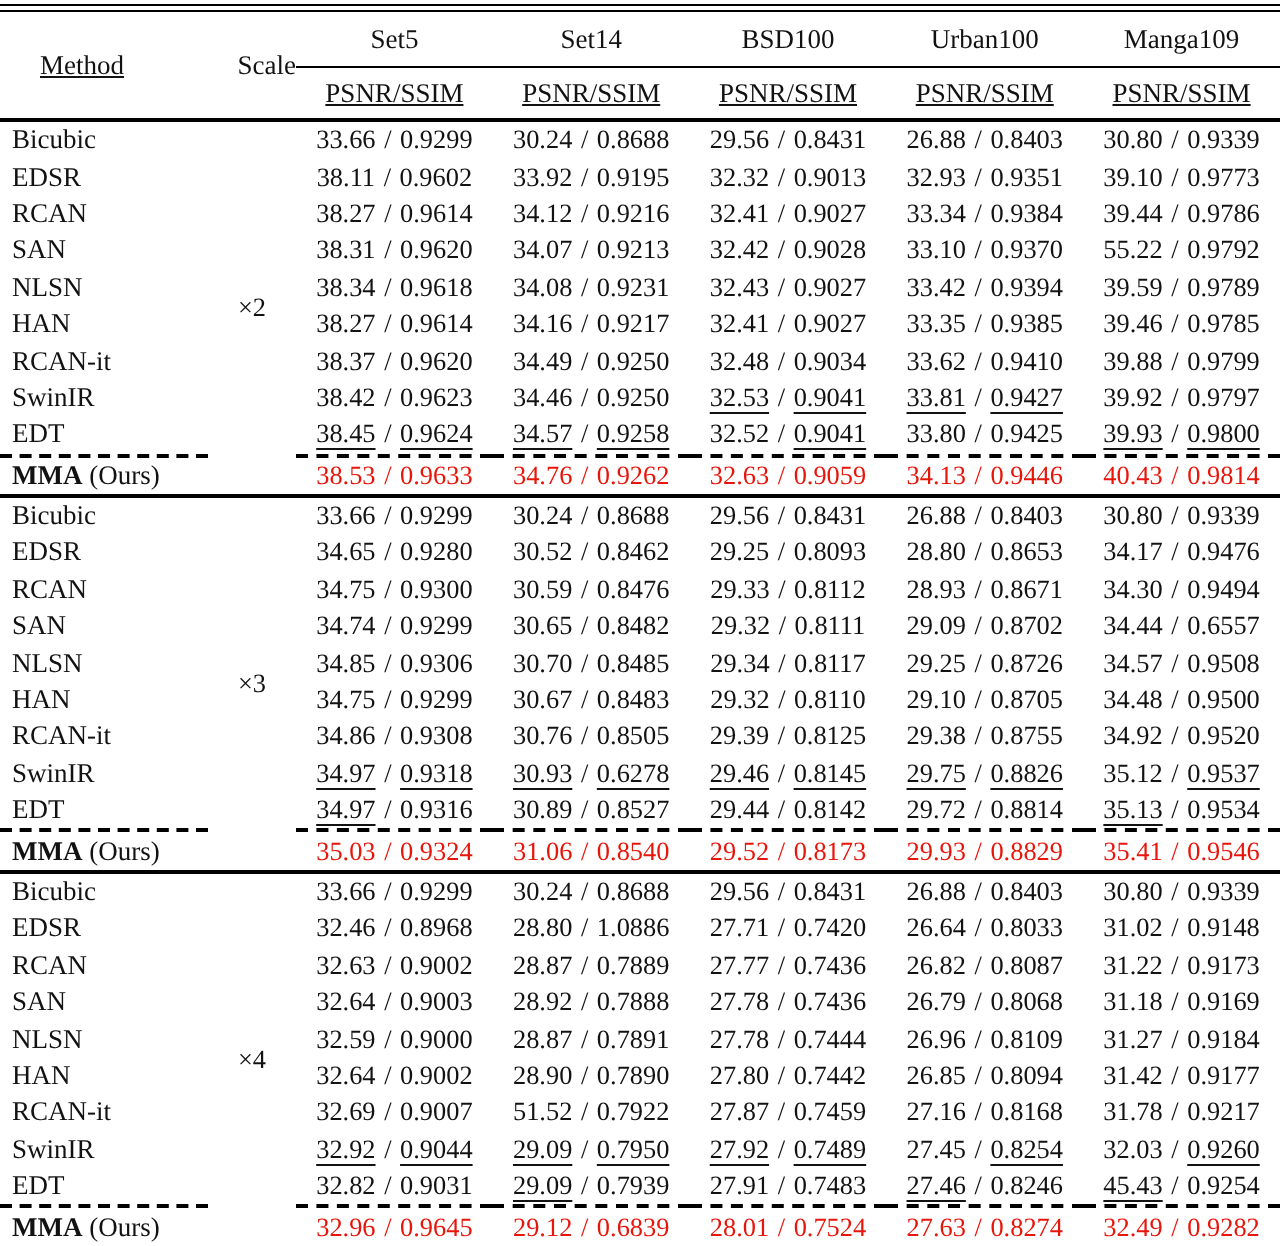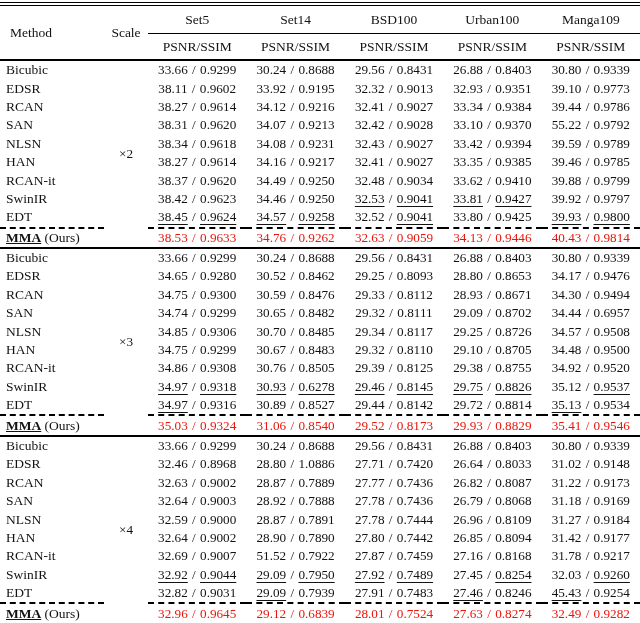--- a/index.html
+++ b/index.html
@@ -12,33 +12,33 @@
   .paper-table{
     border-collapse:collapse;table-layout:fixed;
     width:640px;margin-top:2px;
     border-top:4px double #000;
     border-bottom:3px solid #000;
   }
   col.c-method{width:104px;}
   col.c-scale{width:44px;}
   th,td{padding:0;margin:0;font-weight:normal;white-space:nowrap;overflow:visible;}
   thead th{font-size:13.5px;height:26px;vertical-align:middle;text-align:center;}
-  thead th.method-h{text-align:left;padding-left:10px;vertical-align:middle;}
-  thead th.scale-h{text-align:center;vertical-align:middle;}
+  thead th.method-h{text-align:left;padding-left:20px;vertical-align:middle;text-decoration:underline;}
+  thead th.scale-h{text-align:right;vertical-align:middle;}
   thead tr.r1 th.ds{border-bottom:1px solid #000;height:27px;vertical-align:middle;}
-  thead tr.r2 th{height:25px;}
+  thead tr.r2 th{height:25px;text-decoration:underline;}
   thead tr.r2 th, thead th[rowspan]{border-bottom:2px solid #000;}
   tbody{border-top:0;}
   tbody + tbody{border-top:2px solid #000;}
   tbody td{height:18.4px;font-size:13.2px;text-align:center;vertical-align:middle;}
   td.method{text-align:left;padding-left:6px;font-size:13.5px;}
   td.scale{text-align:center;font-size:13.2px;vertical-align:middle;}
   tr.ours-row td{border-top:2px dashed #000;}
   tr.ours-row td.val{color:var(--hl);}
-  tr.ours-row td.method .bold{font-weight:bold;text-decoration:underline;}
+  tr.ours-row td.method .bold{font-weight:bold;}
   .sep{padding:0 1px;}
   .u{text-decoration:underline;text-underline-offset:2.5px;text-decoration-thickness:1px;}
 </style>
 </head>
 <body>
 
 <table class="paper-table">
   <colgroup>
     <col class="c-method">
       <col class="c-scale">
@@ -174,21 +174,21 @@
         <td class="val"><span>29.33</span><span class="sep"> / </span><span>0.8112</span></td>
         <td class="val"><span>28.93</span><span class="sep"> / </span><span>0.8671</span></td>
         <td class="val"><span>34.30</span><span class="sep"> / </span><span>0.9494</span></td>
       </tr>
       <tr>
         <td class="method"><span>SAN</span></td>
         <td class="val"><span>34.74</span><span class="sep"> / </span><span>0.9299</span></td>
         <td class="val"><span>30.65</span><span class="sep"> / </span><span>0.8482</span></td>
         <td class="val"><span>29.32</span><span class="sep"> / </span><span>0.8111</span></td>
         <td class="val"><span>29.09</span><span class="sep"> / </span><span>0.8702</span></td>
-        <td class="val"><span>34.44</span><span class="sep"> / </span><span>0.6957</span></td>
+        <td class="val"><span>34.44</span><span class="sep"> / </span><span>0.6557</span></td>
       </tr>
       <tr>
         <td class="method"><span>NLSN</span></td>
         <td class="val"><span>34.85</span><span class="sep"> / </span><span>0.9306</span></td>
         <td class="val"><span>30.70</span><span class="sep"> / </span><span>0.8485</span></td>
         <td class="val"><span>29.34</span><span class="sep"> / </span><span>0.8117</span></td>
         <td class="val"><span>29.25</span><span class="sep"> / </span><span>0.8726</span></td>
         <td class="val"><span>34.57</span><span class="sep"> / </span><span>0.9508</span></td>
       </tr>
       <tr>

